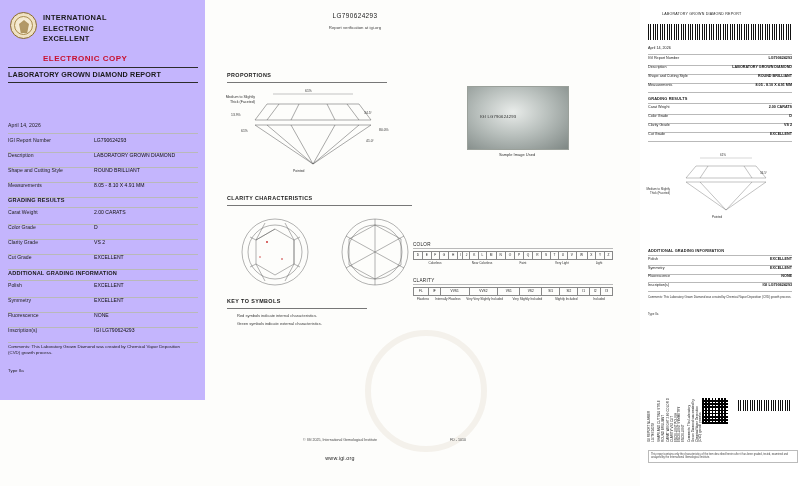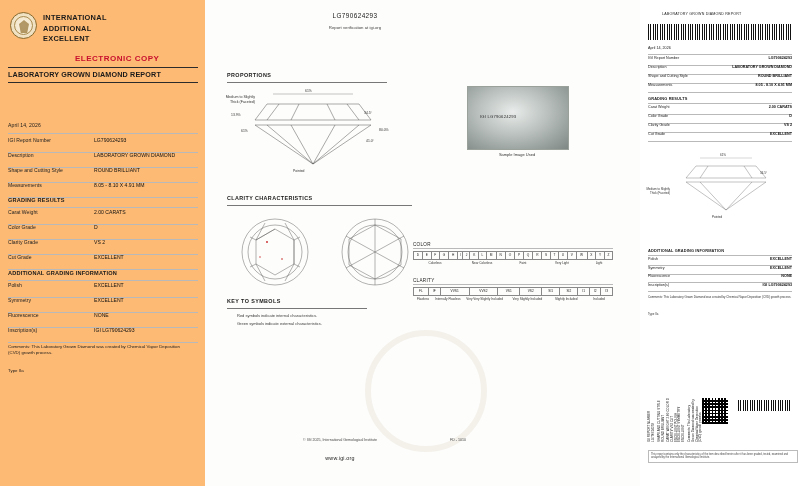--- a/index.html
+++ b/index.html
@@ -6,28 +6,28 @@
   body{width:800px;height:486px;font-family:"Liberation Sans",sans-serif;color:#1a1a1a;overflow:hidden;}
   #sheet{position:relative;width:800px;height:486px;background:#fdfdfb;}
   .abs{position:absolute;}
   .tiny{font-size:4.4px;line-height:1.35;}
   .xt{font-size:3.6px;line-height:1.3;}
   .val{font-size:5.1px;letter-spacing:.1px;}
   .rule{background:#2b2b2b;height:.6px;}
   .ruleL{background:#b9b9b9;height:.5px;}
 
   
-  #leftpanel{left:0;top:0;width:205px;height:486px;background:#fdba74;}
+  #leftpanel{left:0;top:0;width:205px;height:400px;background:#c4b5fd;}
   .logoseal{width:27px;height:27px;border-radius:50%;border:1.4px solid #8a6a2f;box-sizing:border-box;
     background:radial-gradient(circle at 50% 50%,#fdf7ea 0%,#f0e2c4 60%,#e3d0a8 100%);position:relative;}
   .logoseal:before{content:"";position:absolute;left:3px;top:3px;right:3px;bottom:3px;border-radius:50%;border:.7px solid #a98b4e;}
   .logoseal:after{content:"";position:absolute;left:8px;top:7px;width:10px;height:13px;
     background:#9a7a3c;clip-path:polygon(50% 0%,100% 30%,82% 100%,18% 100%,0% 30%);opacity:.75;}
   .igi-name{font-size:7.4px;font-weight:bold;line-height:1.42;letter-spacing:.3px;}
-  .ec{color:#c8102e;font-size:8px;font-weight:bold;letter-spacing:.5px;margin-left:32px;}
+  .ec{color:#c8102e;font-size:8px;font-weight:bold;letter-spacing:.5px;}
   .reporttitle{font-size:7.2px;font-weight:bold;letter-spacing:.15px;}
   .rowL{display:flex;justify-content:space-between;align-items:baseline;}
   .rowL .k{font-size:5.1px;color:#222;}
   .rowL .v{font-size:5.1px;color:#111;text-align:left;}
   .sect{font-size:5.6px;font-weight:bold;letter-spacing:.2px;}
 
   
   .midtitle{font-size:6.4px;letter-spacing:.4px;text-align:center;}
   .midsub{font-size:4.3px;color:#444;text-align:center;}
   .sechdr{font-size:5.4px;font-weight:bold;letter-spacing:.4px;}
@@ -68,21 +68,21 @@
 
 <div id="sheet">
 
   <div class="abs" id="leftpanel">
 
     <div class="abs" style="left:10px;top:12px;">
       <div class="logoseal"></div>
     </div>
     <div class="abs igi-name" style="left:43px;top:13px;width:120px;">
       <div>INTERNATIONAL</div>
-      <div>ADDITIONAL</div>
+      <div>ELECTRONIC</div>
       <div>EXCELLENT</div>
     </div>
 
     <div class="abs ec" style="left:43px;top:54px;">ELECTRONIC COPY</div>
 
     <div class="abs rule" style="left:8px;top:67px;width:190px;"></div>
     <div class="abs reporttitle" style="left:8px;top:70px;">LABORATORY GROWN DIAMOND REPORT</div>
     <div class="abs rule" style="left:8px;top:82px;width:190px;"></div>
 
     <div class="abs val" style="left:8px;top:122px;">April 14, 2026</div>

